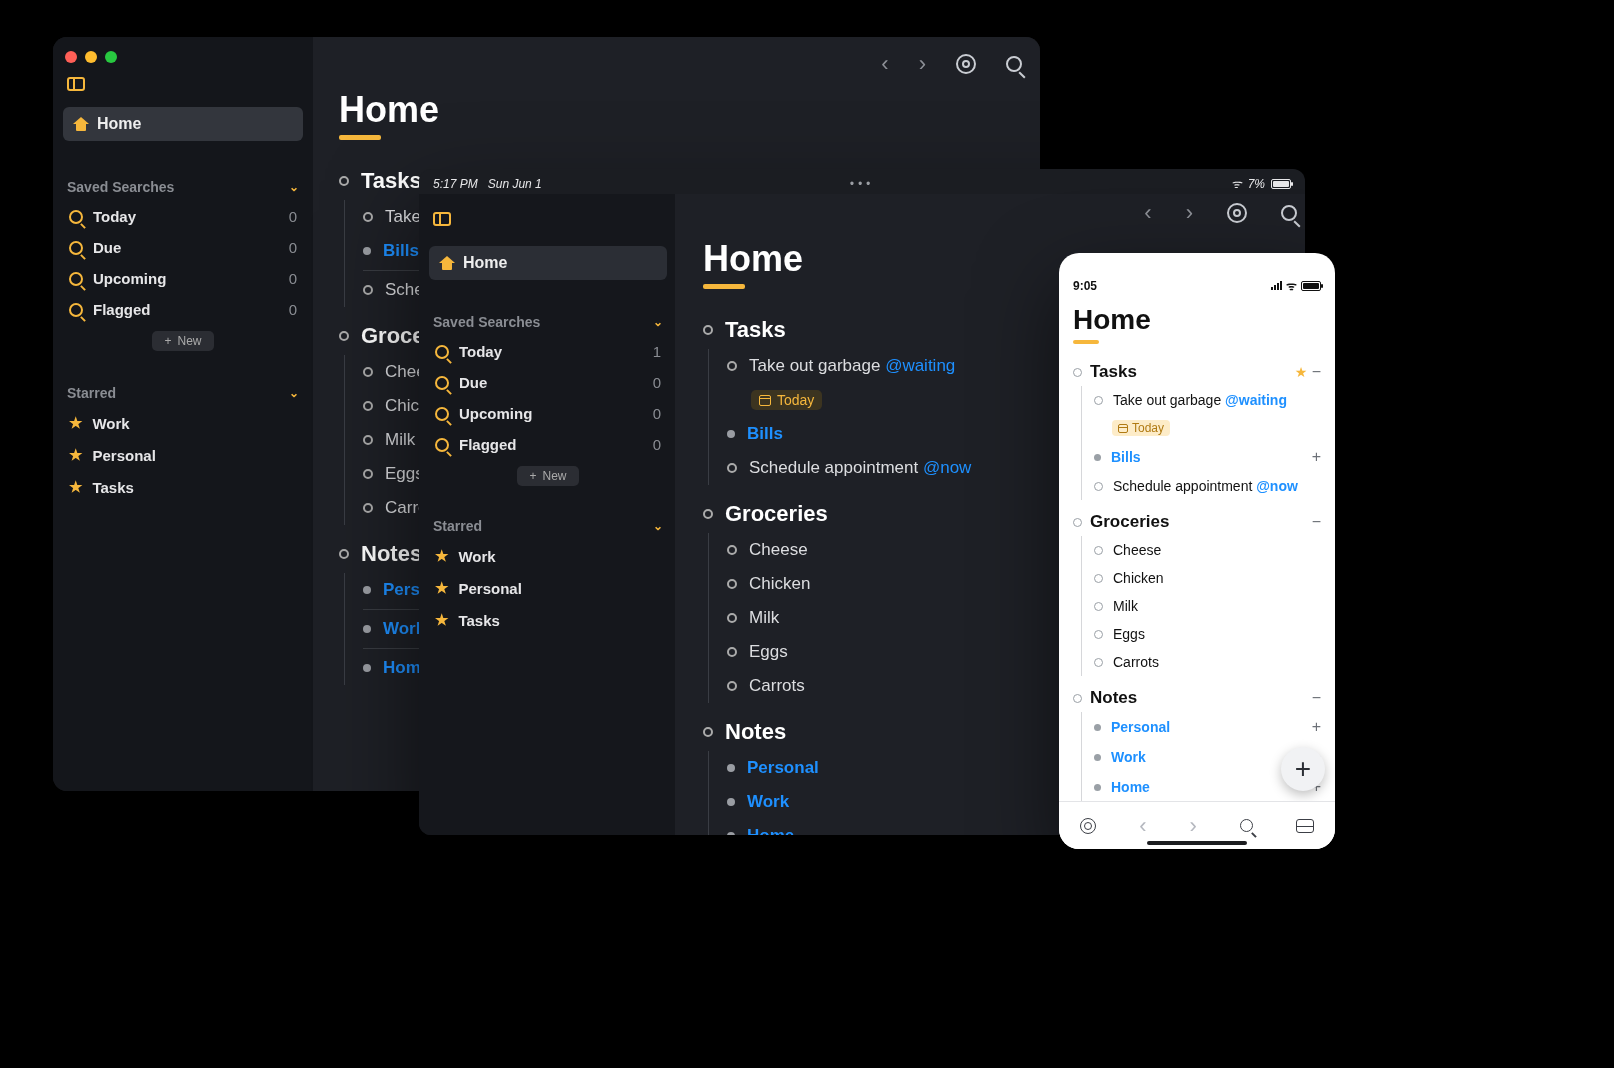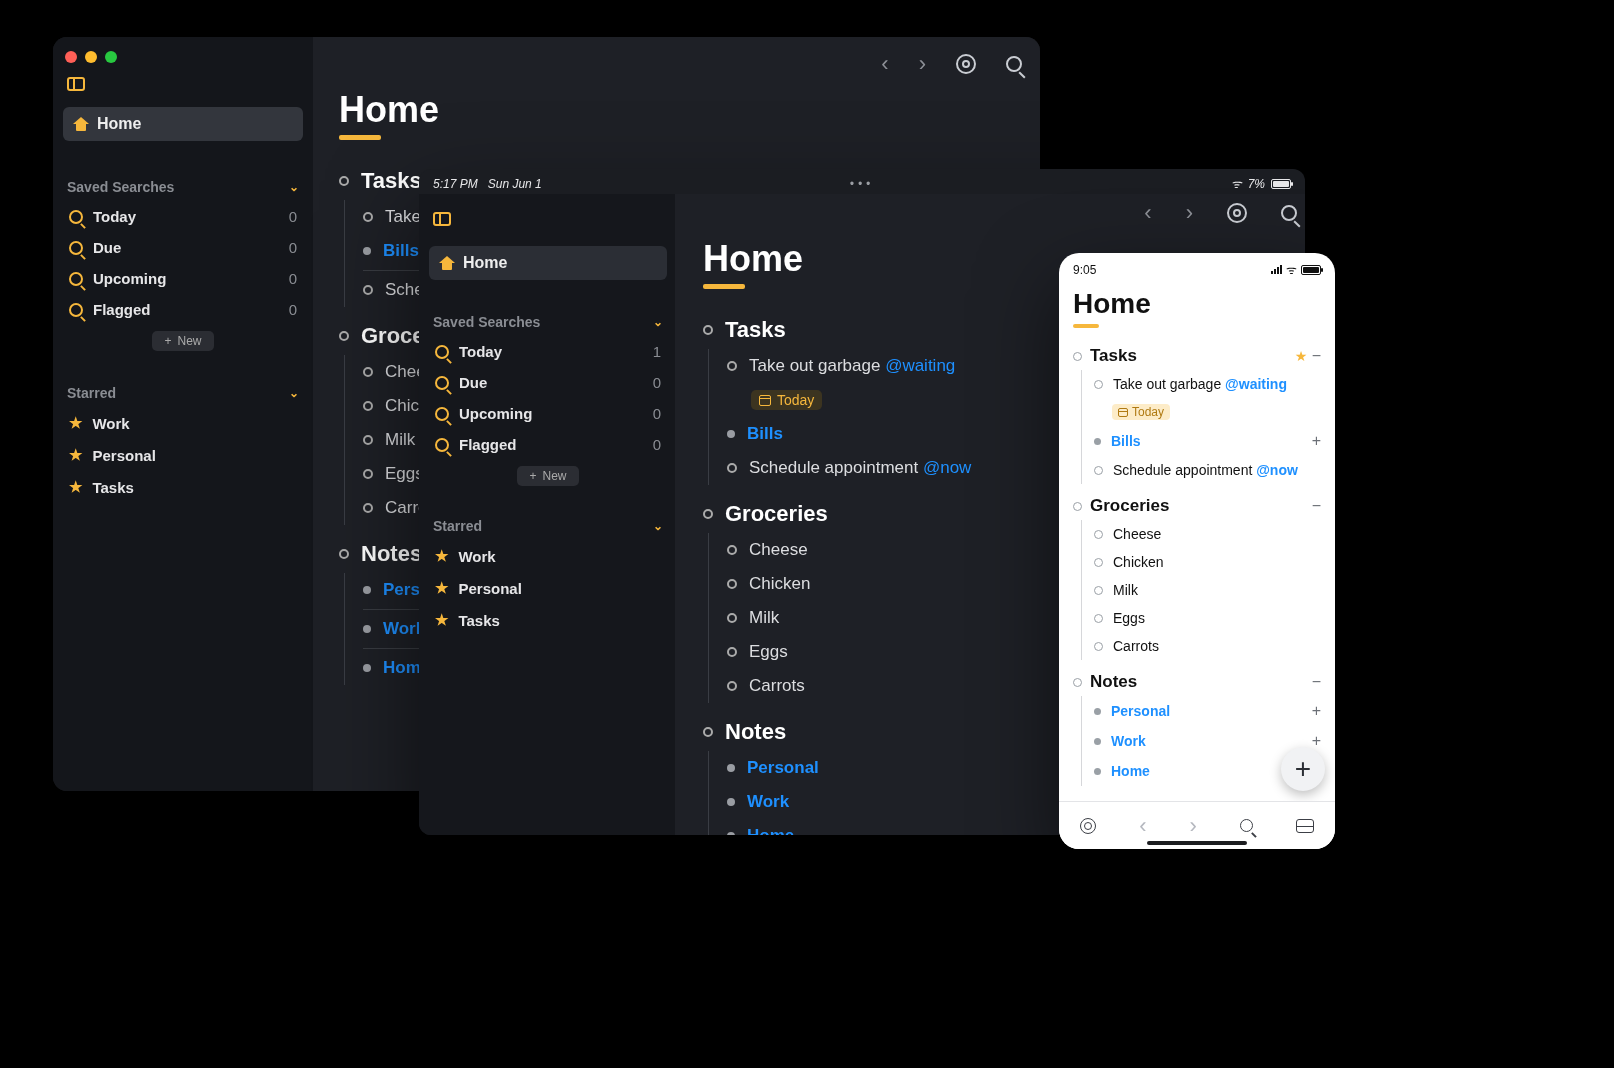--- a/index.html
+++ b/index.html
@@ -114,21 +114,21 @@
   #ipad .content .top-icons{top:6px;right:8px;gap:34px;}
 
   
   #iphone {
     top:253px; left:1059px; width:276px; height:596px;
     background:#fff; color:#111; border-radius:20px;
     box-shadow:0 30px 80px rgba(0,0,0,.55);
     overflow:hidden;
     display:flex;flex-direction:column;
   }
-  #iphone .status{display:flex;justify-content:space-between;align-items:center;font-size:12px;font-weight:400;padding:8px 14px 4px;}
+  #iphone .status{display:flex;justify-content:space-between;align-items:center;font-size:12px;font-weight:700;padding:8px 14px 4px;margin-top:16px;}
   #iphone .status .right-s{display:flex;gap:4px;align-items:center;color:#111;}
   #iphone h1{font-size:28px;font-weight:800;margin:6px 14px 2px;}
   #iphone .accent2{width:26px;height:4px;background:#f6b73c;border-radius:2px;margin:2px 14px 14px;}
   #iphone .gh{display:flex;align-items:center;gap:8px;padding:4px 14px;justify-content:space-between;}
   #iphone .gh .l{display:flex;align-items:center;gap:8px;}
   #iphone .gh .t{font-size:17px;font-weight:800;}
   #iphone .list{border-left:1px solid #d6d7da;margin:0 14px 8px 22px;}
   #iphone .row{display:flex;align-items:center;gap:10px;padding:6px 0 6px 12px;font-size:14px;justify-content:space-between;}
   #iphone .row .l{display:flex;align-items:center;gap:10px;}
   #iphone .bo{width:9px;height:9px;border:1.5px solid #9aa0a6;border-radius:50%;display:inline-block;}

